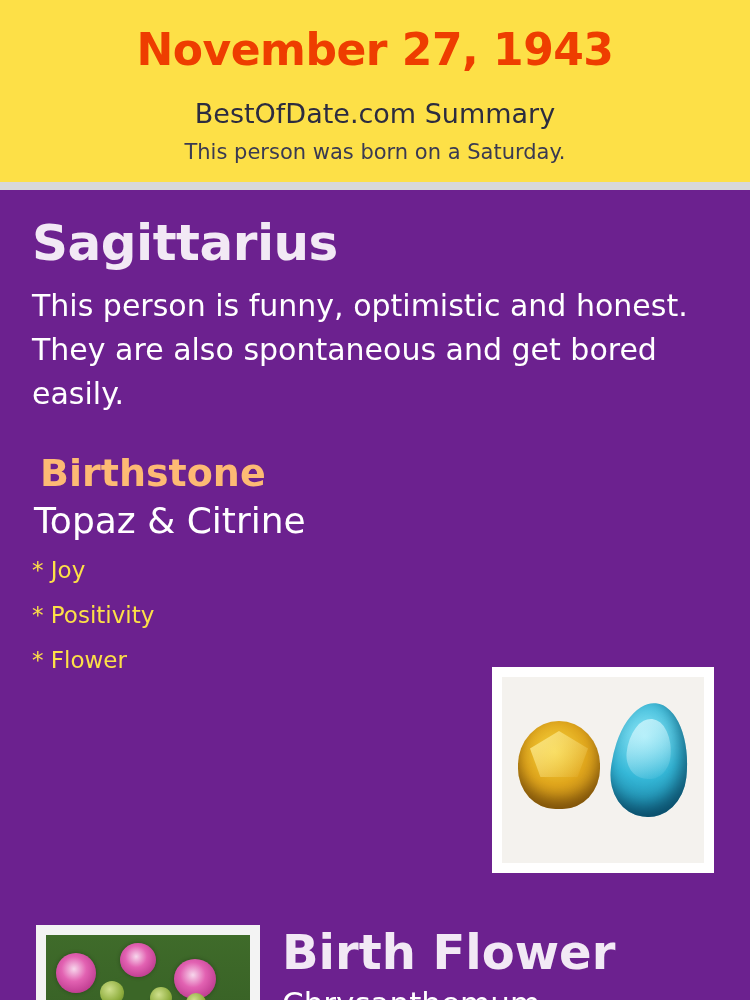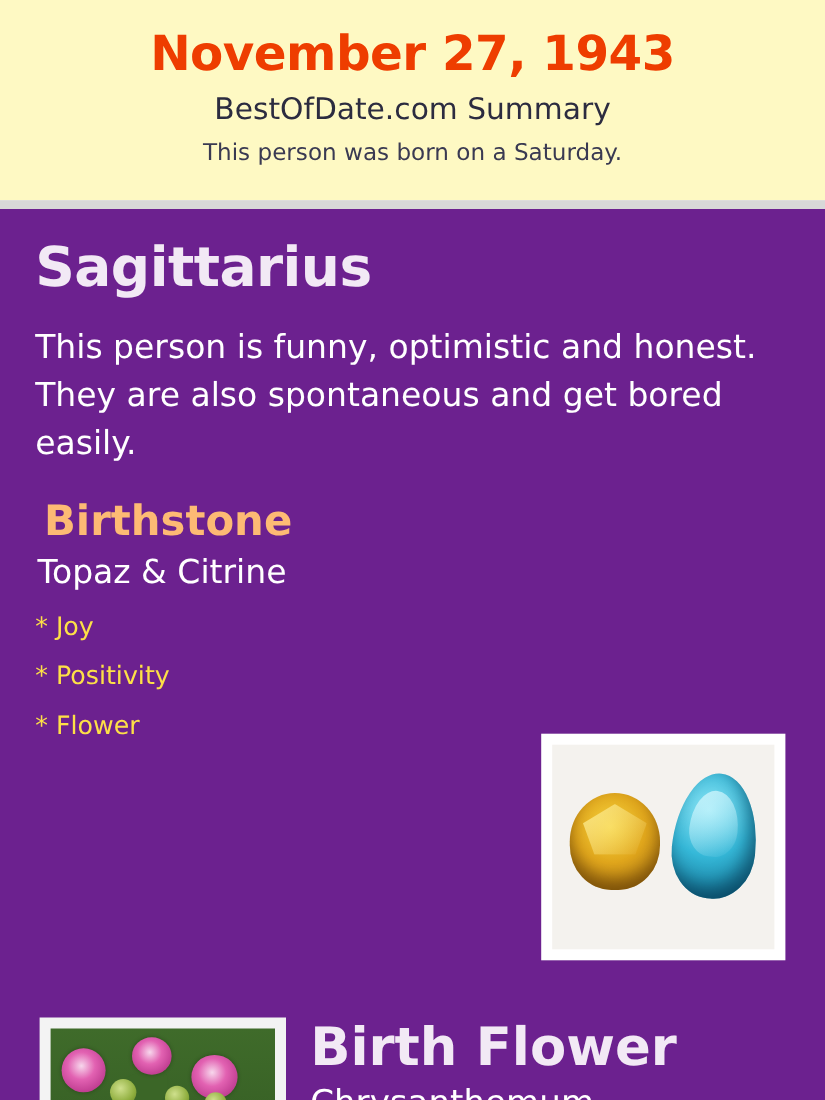--- a/index.html
+++ b/index.html
@@ -13,36 +13,36 @@
     width: 750px; height: 1000px;
     position: relative;
     overflow: hidden;
     background: #f7f7f7;
   }
 
   
   .header {
     width: 750px;
     height: 182px;
-    background: #fef9c3;
+    background: #fde047;
     text-align: center;
     padding-top: 22px;
   }
   .header-date {
     font-size: 44px;
     font-weight: bold;
     color: #ee3d00;
     letter-spacing: -0.5px;
     line-height: 56px;
   }
   .header-site {
     font-size: 27px;
     color: #2c2c40;
     line-height: 40px;
-    margin-top: 2px;
+    margin-top: 16px;
   }
   .header-sub {
     font-size: 21px;
     color: #3a3a52;
     line-height: 32px;
     margin-top: 2px;
   }
   .divider {
     width: 750px;
     height: 8px;
@@ -55,21 +55,21 @@
     height: 810px;
     background: #6c218f;
     padding: 22px 30px 0 30px;
     position: relative;
   }
   .sign-title {
     font-size: 50px;
     font-weight: bold;
     color: #f2e9f5;
     line-height: 62px;
-    margin: 0 0 20px 2px;
+    margin: 0 0 10px 2px;
     letter-spacing: -0.5px;
   }
   .sign-desc {
     font-size: 30px;
     color: #ffffff;
     line-height: 44px;
     margin: 0 0 0 2px;
     max-width: 700px;
   }
 
@@ -81,21 +81,21 @@
     width: 440px;
   }
   .block-title {
     font-size: 38px;
     font-weight: bold;
     color: #fdba74;
     line-height: 50px;
     margin: 0 0 2px 8px;
   }
   .block-sub {
-    font-size: 30px;
+    font-size: 36px;
     color: #ffffff;
     line-height: 42px;
     margin: 0 0 6px 2px;
   }
   .bullet {
     font-size: 23px;
     color: #fde047;
     line-height: 45px;
     margin-left: 0;
   }

